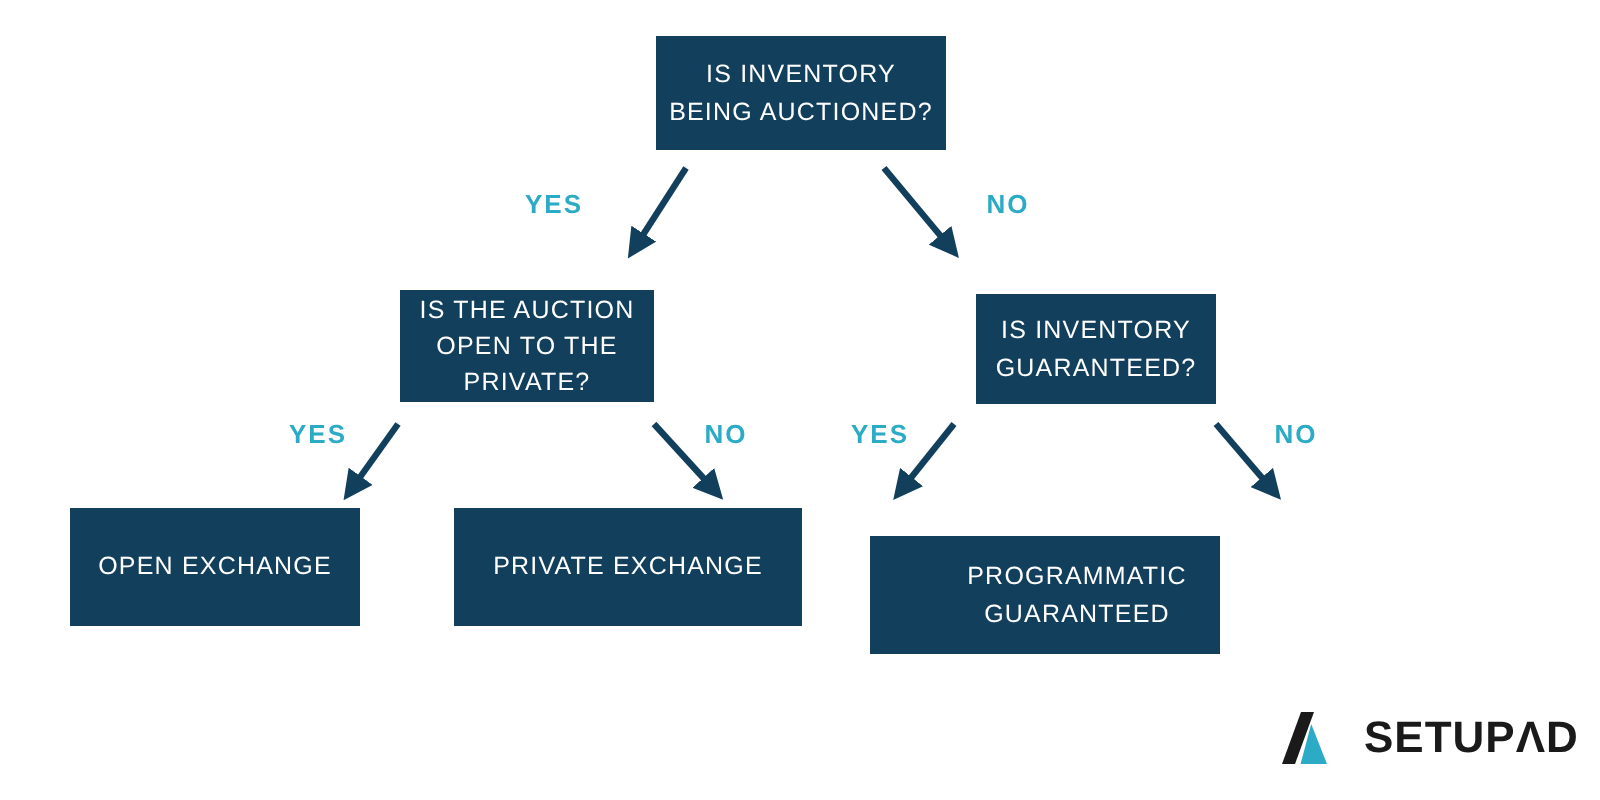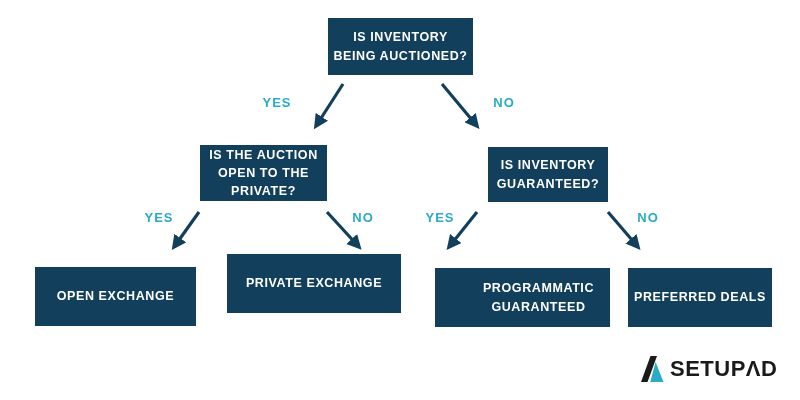--- a/index.html
+++ b/index.html
@@ -21,21 +21,21 @@
     overflow:hidden;
   }
   .node{
     position:absolute;
     background:var(--navy);
     color:#FFFFFF;
     display:flex;
     align-items:center;
     justify-content:center;
     text-align:center;
-    font-weight:bold;
+    font-weight:normal;
     font-size:12.5px;
     letter-spacing:0.6px;
     line-height:1.45;
     white-space:pre-line;
   }
   .branch-label{
     position:absolute;
     color:var(--teal);
     font-weight:bold;
     font-size:13px;
@@ -44,39 +44,39 @@
   }
   .arrow-layer{
     position:absolute;
     left:0;top:0;width:800px;height:400px;
     pointer-events:none;
   }
   
   #node-root{left:328px;top:18px;width:145px;height:57px;}
   #node-auction-public{left:200px;top:145px;width:127px;height:56px;}
   #node-inventory-guaranteed{left:488px;top:147px;width:120px;height:55px;}
-  #node-open-exchange{left:35px;top:267px;width:161px;height:59px;}
+  #node-open-exchange{left:35px;top:254px;width:145px;height:59px;}
   #node-private-exchange{left:227px;top:254px;width:174px;height:59px;}
   #node-programmatic-guaranteed{left:435px;top:268px;width:143px;height:59px;padding-left:32px;}
   #node-preferred-deals{left:628px;top:268px;width:144px;height:59px;}
   
   #label-root-yes{left:277px;top:102px;}
   #label-root-no{left:504px;top:102px;}
   #label-public-yes{left:159px;top:217px;}
   #label-public-no{left:363px;top:217px;}
   #label-guaranteed-yes{left:440px;top:217px;}
   #label-guaranteed-no{left:648px;top:217px;}
   
   .logo{
     position:absolute;
     left:641px;
     top:356px;
     display:flex;
     align-items:center;
-    gap:6px;
+    gap:18px;
   }
   .logo-text{
     color:var(--logo-black);
     font-weight:bold;
     font-size:22px;
     letter-spacing:0.5px;
     line-height:1;
   }
 </style>
 </head>
@@ -103,21 +103,20 @@
   <div class="node" id="node-auction-public">IS THE AUCTION
 OPEN TO THE
 PRIVATE?</div>
   <div class="node" id="node-inventory-guaranteed">IS INVENTORY
 GUARANTEED?</div>
 
   <div class="node" id="node-open-exchange">OPEN EXCHANGE</div>
   <div class="node" id="node-private-exchange">PRIVATE EXCHANGE</div>
   <div class="node" id="node-programmatic-guaranteed">PROGRAMMATIC
 GUARANTEED</div>
-  <div class="node" id="node-preferred-deals">PREFERRED DEALS</div>
 
   <span class="branch-label" id="label-root-yes">YES</span>
   <span class="branch-label" id="label-root-no">NO</span>
   <span class="branch-label" id="label-public-yes">YES</span>
   <span class="branch-label" id="label-public-no">NO</span>
   <span class="branch-label" id="label-guaranteed-yes">YES</span>
   <span class="branch-label" id="label-guaranteed-no">NO</span>
 
   <div class="logo">
     <svg width="23" height="26" viewBox="0 0 23 26">

